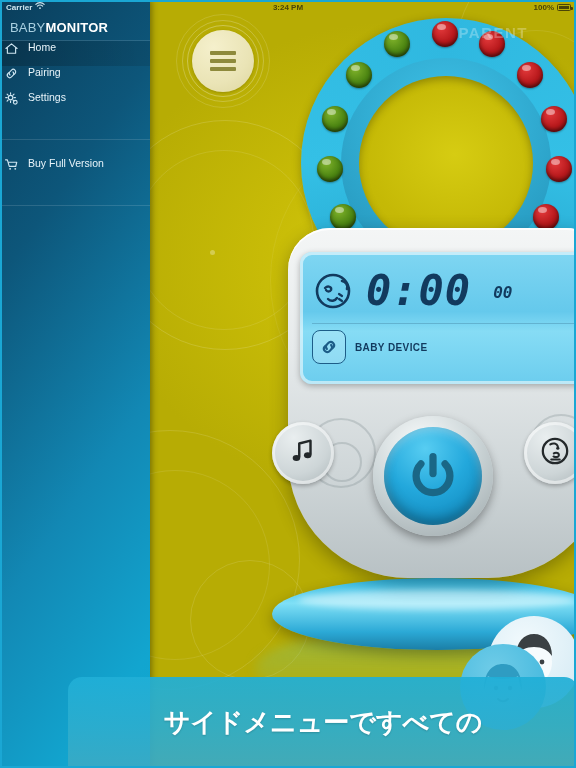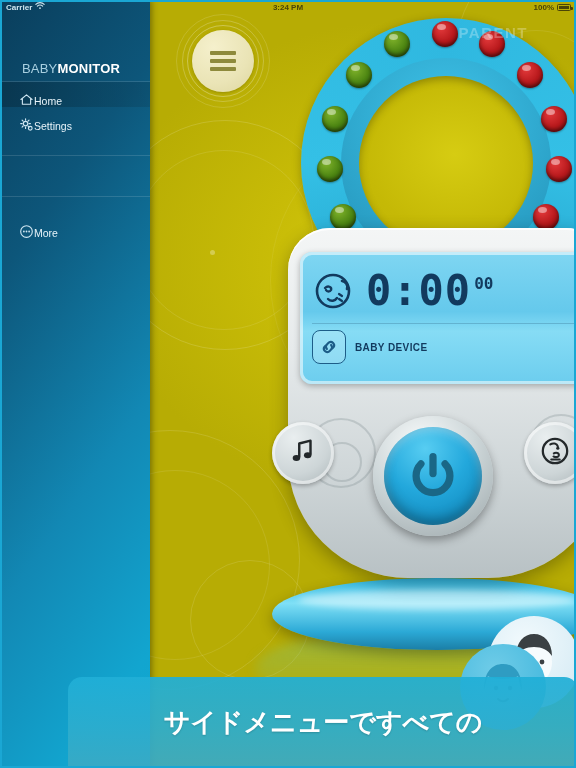--- a/index.html
+++ b/index.html
@@ -99,21 +99,21 @@
   
   .lcd{
     position:absolute; left:300px; top:252px; width:300px; height:132px; z-index:14;
     border-radius:12px;
     background:linear-gradient(180deg,#7fd6f2 0%,#65c9ec 45%,#86dcf5 60%,#6ccdee 100%);
     box-shadow:inset 0 0 0 3px rgba(255,255,255,.55), 0 2px 6px rgba(0,0,0,.28);
     overflow:hidden; padding:8px 12px;
   }
   .lcd-top{ display:flex; align-items:center; gap:10px; height:62px; }
   .baby-icon{ width:44px; height:44px; flex:0 0 44px; }
-  .clock{ display:flex; align-items:flex-start; gap:3px; }
+  .clock{ display:flex; align-items:center; gap:22px;font-style:italic; }
   .clock .big{ font-family:"DejaVu Sans Mono", monospace; font-size:42px; font-weight:bold;
                color:#123a5e; letter-spacing:1px; line-height:.95; }
   .clock .small{ font-family:"DejaVu Sans Mono", monospace; font-size:16px; font-weight:bold;
                  color:#123a5e; margin-top:3px; }
   .lcd-div{ height:1px; background:rgba(20,60,90,.22); margin:1px 0 6px; }
   .lcd-bot{ display:flex; align-items:center; gap:9px; }
   .link-box{ width:34px; height:34px; flex:0 0 34px; border:1.6px solid #1d5d88;
              border-radius:8px; display:flex; align-items:center; justify-content:center;
              background:rgba(255,255,255,.18); }
   .dev-label{ font-size:10px; font-weight:bold; color:#123a5e; letter-spacing:.4px; }
@@ -167,27 +167,27 @@
   .av-front{ right:34px; bottom:-4px; width:86px; height:86px;
              background:radial-gradient(circle at 40% 30%, #6fcce8, #37b2da); }
 
   
   .sidebar{
     position:absolute; left:0; top:0; width:150px; height:768px; z-index:30;
     background:linear-gradient(125deg,#0a3e5c 0%, #0d567a 28%, #1288b4 62%, #12a5cf 88%, #0fa8d2 100%);
     box-shadow:2px 0 6px rgba(0,0,0,.35);
     padding-top:14px;
   }
-  .brand{ height:26px; display:flex; align-items:center; padding-left:22px;
-          font-size:13px; letter-spacing:.2px;margin-top:41px; }
+  .brand{ height:26px; display:flex; align-items:center; padding-left:10px;
+          font-size:13px; letter-spacing:.2px; }
   .brand .b1{ color:#a8cfe0; font-weight:300; }
   .brand .b2{ color:#ffffff; font-weight:bold; }
   .sep{ height:1px; background:rgba(255,255,255,.13); }
   .nav-item{
-    height:25px; display:flex; align-items:flex-end; padding-left:19px;
+    height:25px; display:flex; align-items:flex-start; gap:9px; padding-left:4px;
     color:#e8f4fa; font-size:10.5px; position:relative;
   }
   .nav-item.active{ background:linear-gradient(90deg, rgba(0,0,0,.22), rgba(0,0,0,.10)); }
   .nav-item .ic{ width:15px; height:15px; flex:0 0 15px; display:flex; align-items:center; justify-content:center; }
   .nav-gap{ height:23px; }
   .nav-gap.small{ height:17px; }
 
   
   .caption{
     position:absolute; left:68px; top:677px; width:510px; height:91px; z-index:50;
@@ -355,54 +355,62 @@
 
     <div class="nav-item active">
       <span class="ic">
         <svg viewBox="0 0 16 16" width="15" height="15">
             <path d="M2 8 L8 3 L14 8 M3.6 7.2 V13 h8.8 V7.2" fill="none" stroke="#cfe6f2" stroke-width="1.2" stroke-linejoin="round" stroke-linecap="round"></path>
           </svg>
       </span>
       <span>Home</span>
     </div>
 
+    <div class="nav-item">
+      <span class="ic">
+        <svg viewBox="0 0 16 16" width="15" height="15">
+            <path d="M6.4 9.6 a2.6 2.6 0 0 1 0-3.7 l1.6-1.6 a2.6 2.6 0 0 1 3.7 3.7 l-.9 .9" fill="none" stroke="#cfe6f2" stroke-width="1.2" stroke-linecap="round"></path>
+            <path d="M9.6 6.4 a2.6 2.6 0 0 1 0 3.7 l-1.6 1.6 a2.6 2.6 0 0 1-3.7-3.7 l.9-.9" fill="none" stroke="#cfe6f2" stroke-width="1.2" stroke-linecap="round"></path>
+          </svg>
+      </span>
+      <span>Pairing</span>
+    </div>
 
 
     <div class="nav-item">
       <span class="ic">
         <svg viewBox="0 0 16 16" width="15" height="15">
             <circle cx="7" cy="7" r="2.4" fill="none" stroke="#cfe6f2" stroke-width="1.2"></circle>
             <path d="M7 1.8 v1.6 M7 10.6 v1.6 M1.8 7 h1.6 M10.6 7 h1.6 M3.3 3.3 l1.1 1.1 M9.6 9.6 l1.1 1.1 M10.7 3.3 l-1.1 1.1 M4.4 9.6 l-1.1 1.1" stroke="#cfe6f2" stroke-width="1.2" stroke-linecap="round"></path>
             <circle cx="12" cy="12" r="2" fill="none" stroke="#cfe6f2" stroke-width="1.2"></circle>
           </svg>
       </span>
       <span>Settings</span>
     </div>
 
     <div class="nav-gap"></div>
     <div class="sep"></div>
     <div class="nav-gap small"></div>
 
+    <div class="nav-item">
+      <span class="ic">
+        <svg viewBox="0 0 16 16" width="15" height="15">
+            <path d="M1.6 3 h2 l2 7 h7 M4.6 5.6 h9 l-1 4" fill="none" stroke="#cfe6f2" stroke-width="1.2" stroke-linecap="round" stroke-linejoin="round"></path>
+            <circle cx="6.5" cy="12.6" r="1" fill="#cfe6f2"></circle>
+            <circle cx="12" cy="12.6" r="1" fill="#cfe6f2"></circle>
+          </svg>
+      </span>
+      <span>Buy Full Version</span>
+    </div>
 
     <div class="nav-gap"></div>
     <div class="sep"></div>
     <div class="nav-gap small"></div>
 
 
-    <div class="nav-item">
-      <span class="ic">
-        <svg viewBox="0 0 16 16" width="15" height="15">
-            <circle cx="8" cy="8" r="6.2" fill="none" stroke="#cfe6f2" stroke-width="1.2"></circle>
-            <circle cx="5.2" cy="8" r=".95" fill="#cfe6f2"></circle>
-            <circle cx="8" cy="8" r=".95" fill="#cfe6f2"></circle>
-            <circle cx="10.8" cy="8" r=".95" fill="#cfe6f2"></circle>
-          </svg>
-      </span>
-      <span>More</span>
-    </div>
   </div>
 
   <div class="statusbar">
     <span class="sb-center">3:24 PM</span>
     <span class="sb-left">
       <span>Carrier</span>
       <span>
         <svg viewBox="0 0 12 9" width="10" height="8">
             <path d="M1 2.6 a7 7 0 0 1 10 0" fill="none" stroke="#cfe6ef" stroke-width="1.3" stroke-linecap="round"></path>
             <path d="M2.8 4.6 a4.4 4.4 0 0 1 6.4 0" fill="none" stroke="#cfe6ef" stroke-width="1.3" stroke-linecap="round"></path>

